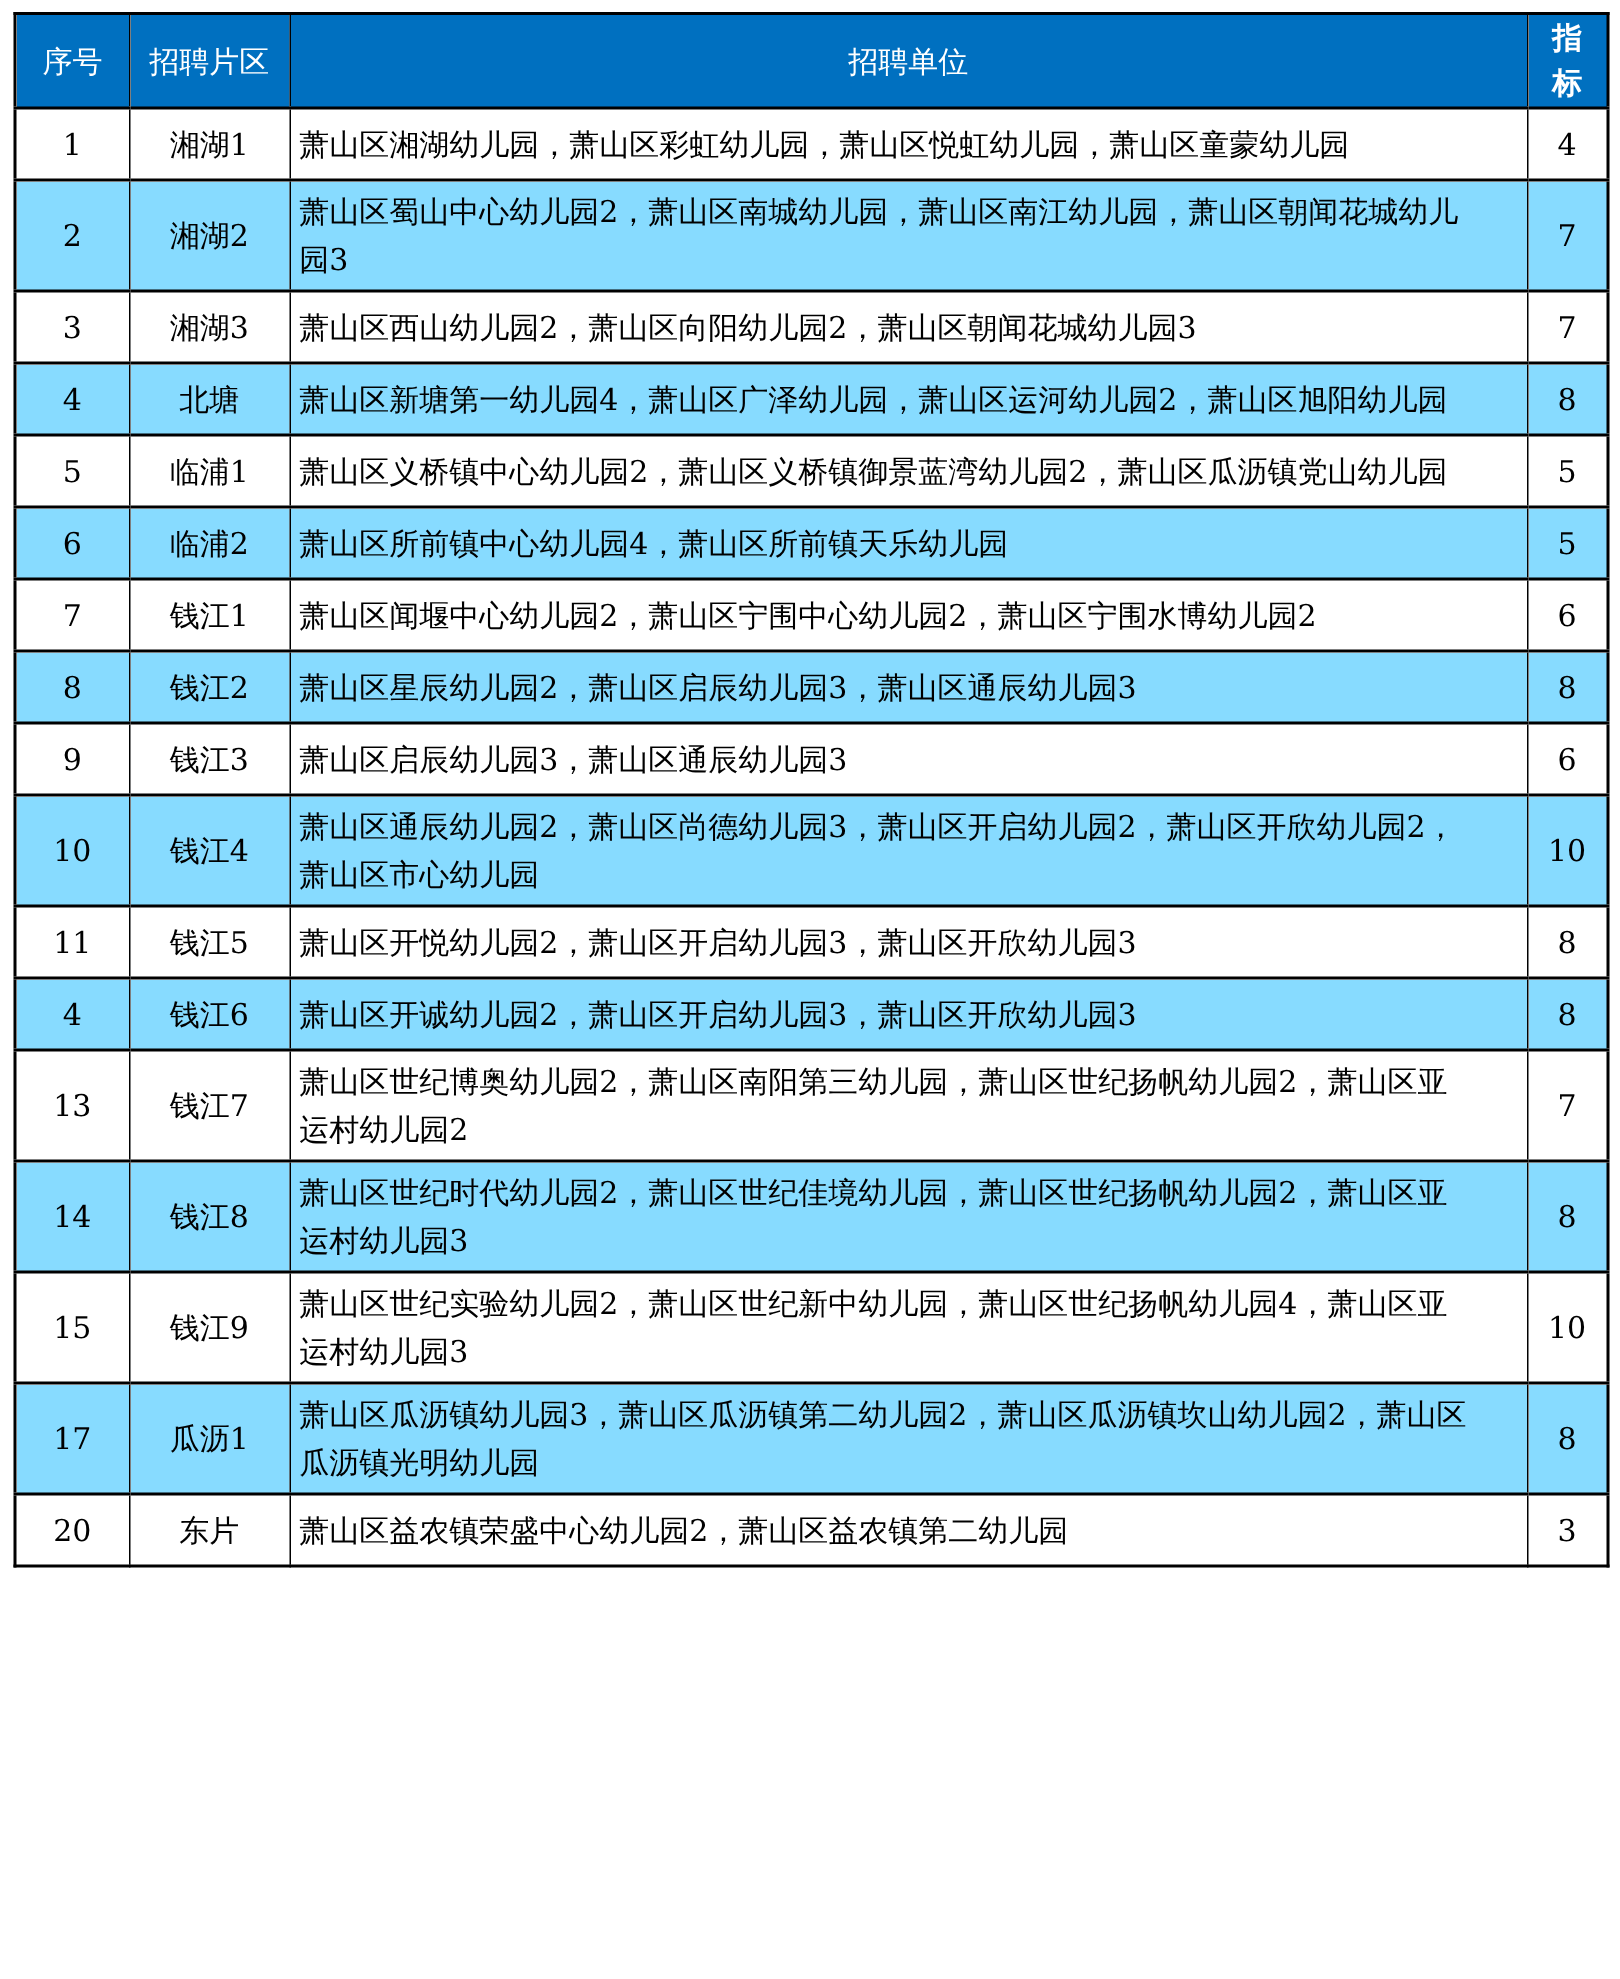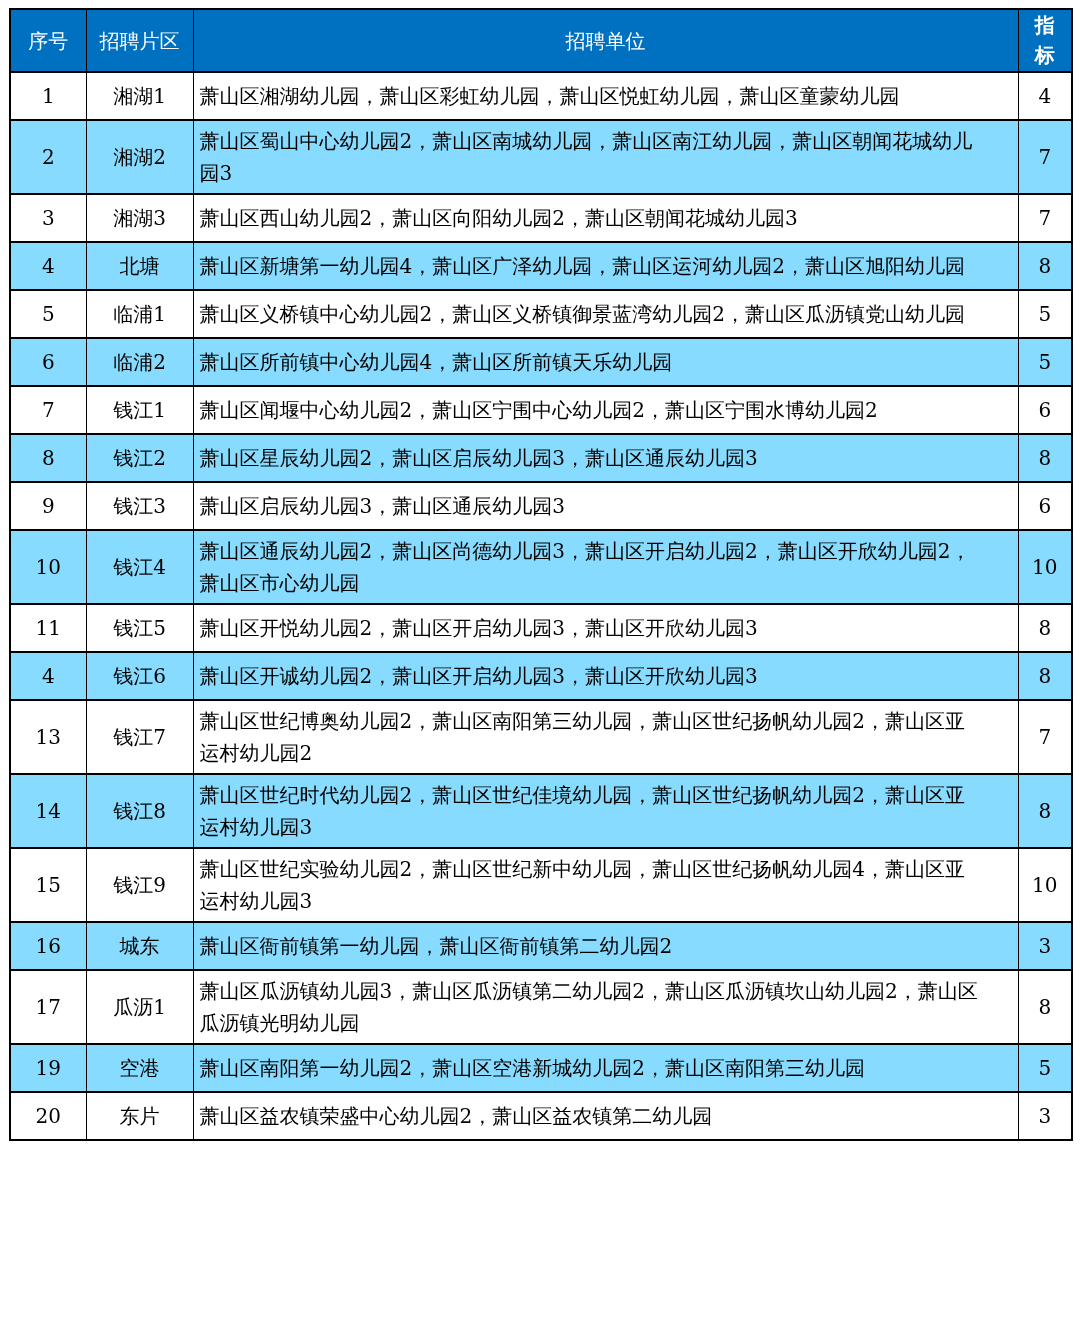--- a/index.html
+++ b/index.html
@@ -186,41 +186,29 @@
     <td class="quota">8</td>
   </tr>
 
   <tr>
     <td class="idx">15</td>
     <td class="district">钱江9</td>
     <td class="units">萧山区世纪实验幼儿园2，萧山区世纪新中幼儿园，萧山区世纪扬帆幼儿园4，萧山区亚运村幼儿园3</td>
     <td class="quota">10</td>
   </tr>
 
-  <tr>
-    <td class="idx">16</td>
-    <td class="district">城东</td>
-    <td class="units">萧山区衙前镇第一幼儿园，萧山区衙前镇第二幼儿园2</td>
-    <td class="quota">3</td>
-  </tr>
 
   <tr>
     <td class="idx">17</td>
     <td class="district">瓜沥1</td>
     <td class="units">萧山区瓜沥镇幼儿园3，萧山区瓜沥镇第二幼儿园2，萧山区瓜沥镇坎山幼儿园2，萧山区瓜沥镇光明幼儿园</td>
     <td class="quota">8</td>
   </tr>
 
 
-  <tr>
-    <td class="idx">19</td>
-    <td class="district">空港</td>
-    <td class="units">萧山区南阳第一幼儿园2，萧山区空港新城幼儿园2，萧山区南阳第三幼儿园</td>
-    <td class="quota">5</td>
-  </tr>
 
   <tr>
     <td class="idx">20</td>
     <td class="district">东片</td>
     <td class="units">萧山区益农镇荣盛中心幼儿园2，萧山区益农镇第二幼儿园</td>
     <td class="quota">3</td>
   </tr>
 </tbody>
 </table>
 

